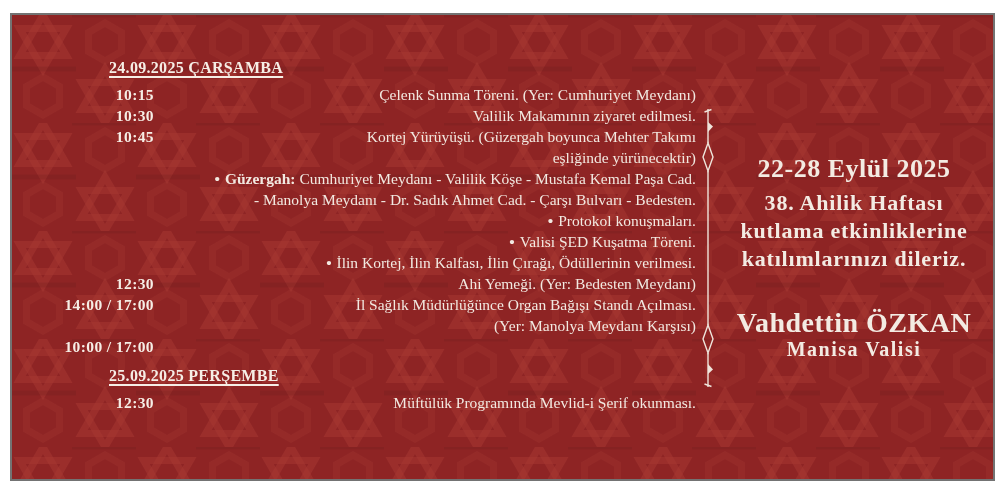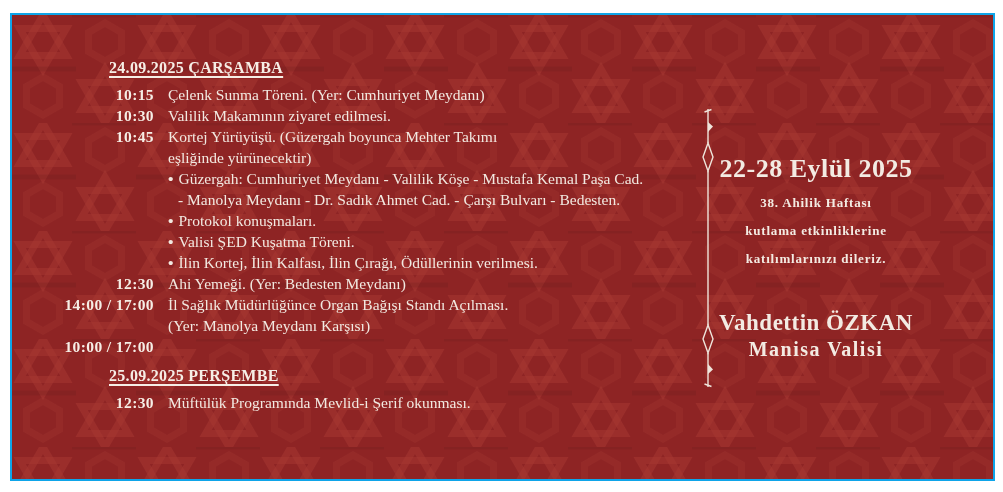--- a/index.html
+++ b/index.html
@@ -2,21 +2,21 @@
 <html><head>
 <meta charset="utf-8">
 <style>
   html,body{margin:0;padding:0;}
   body{
     width:1003px;height:492px;position:relative;background:#ffffff;
     font-family:"Liberation Serif","DejaVu Serif",serif;overflow:hidden;
   }
   .card{
     position:absolute;left:10px;top:13px;width:985px;height:468px;
-    box-sizing:border-box;background:#8E2424;border:2px solid #0ea5e9;overflow:hidden;
+    box-sizing:border-box;background:#8E2424;border:2px solid #737373;overflow:hidden;
   }
   .pattern-svg{position:absolute;left:0;top:0;width:100%;height:100%;display:block;}
 
   
   .schedule{
     position:absolute;left:34px;top:42px;width:650px;color:#F2E9E1;
     font-size:15.5px;
   }
   .day-header{
     margin-left:63px;margin-bottom:5px;font-weight:bold;font-size:16px;
@@ -27,37 +27,37 @@
     text-decoration:underline;text-decoration-thickness:1.5px;text-underline-offset:3px;
   }
   .row{
     display:grid;grid-template-columns:108px 1fr;column-gap:14px;
     line-height:21px;min-height:21px;
   }
   .time{
     text-align:right;font-weight:bold;white-space:nowrap;letter-spacing:.4px;
     color:#F6EEE6;
   }
-  .content{white-space:nowrap;}
+  .content{white-space:nowrap;text-align:right;}
   .content.indent{padding-left:10px;}
   .bullet{font-weight:bold;margin-right:5px;}
-  .bold{font-weight:normal;}
+  .bold{font-weight:bold;}
 
   
   .divider-svg{position:absolute;left:684px;top:92px;width:24px;height:282px;}
 
   
   .message{
-    position:absolute;left:672px;top:138px;width:264px;text-align:center;
+    position:absolute;left:710px;top:138px;width:264px;text-align:center;
     color:#F3EBE3;font-weight:bold;
   }
   .date-range{font-size:26px;line-height:32px;letter-spacing:.5px;margin-bottom:4px;}
-  .msg-line{font-size:13px;line-height:28px;letter-spacing:.8px;}
+  .msg-line{font-size:22px;line-height:28px;letter-spacing:.8px;}
   .signature{margin-top:36px;}
-  .sig-name{font-size:23px;line-height:28px;letter-spacing:.5px;}
+  .sig-name{font-size:28px;line-height:28px;letter-spacing:.5px;}
   .sig-title{font-size:20px;line-height:20px;letter-spacing:1.5px;margin-top:2px;}
 </style>
 </head>
 <body>
 
 <div class="card">
 
   <svg class="pattern-svg" xmlns="http://www.w3.org/2000/svg" width="981" height="464">
     <defs>
       <pattern id="geo" width="124" height="108" patternUnits="userSpaceOnUse">

